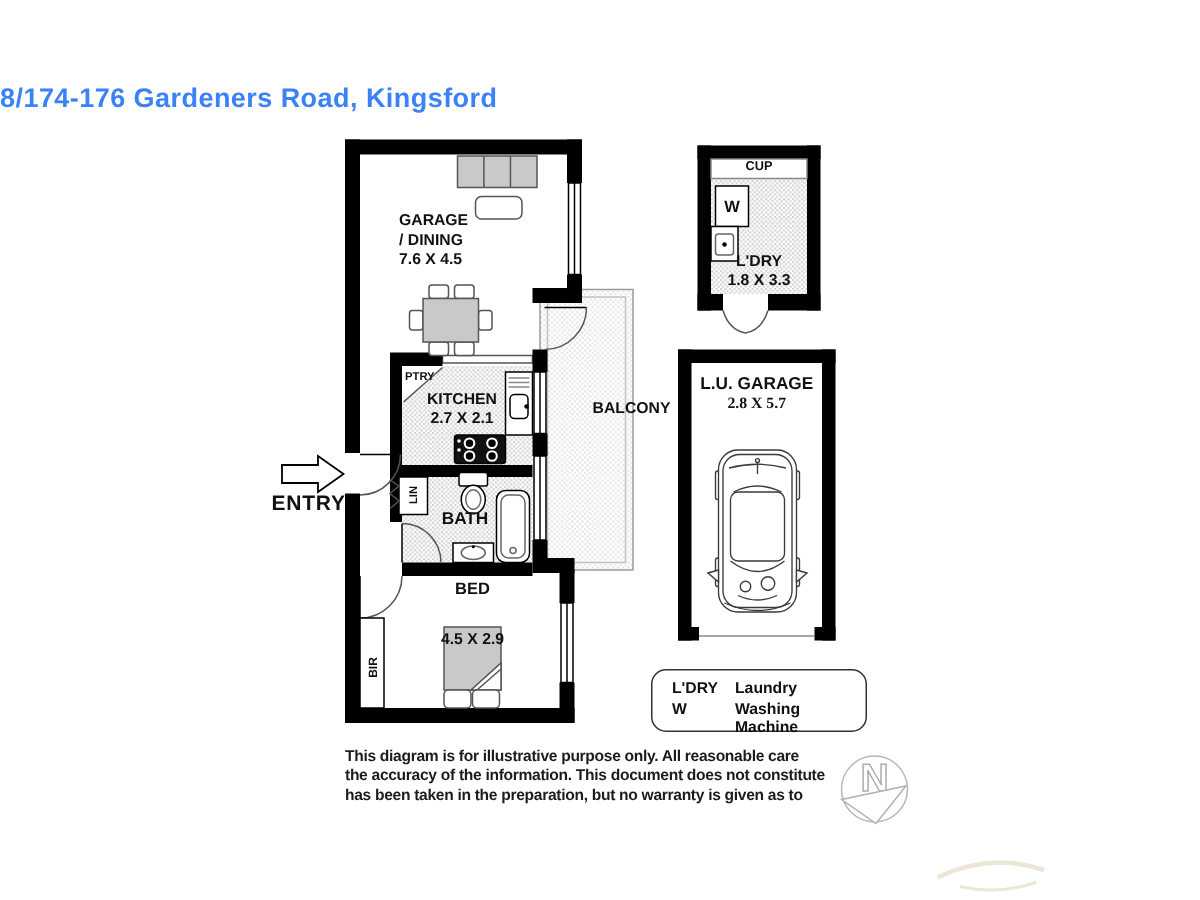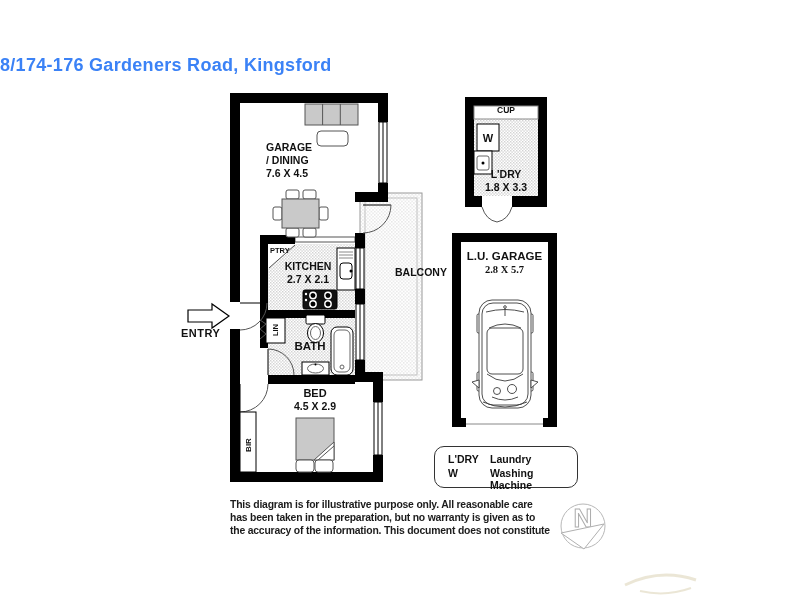--- a/index.html
+++ b/index.html
@@ -235,30 +235,30 @@
     <div>KITCHEN</div>
     <div>2.7 X 2.1</div>
   </div>
 
   <div class="lbl ctr" style="left:362px;top:266px;width:56px;font-size:10.5px;margin-left:31px;">BALCONY</div>
 
   <div class="lbl ctr" style="left:288px;top:340px;width:44px;font-size:11.5px;">BATH</div>
 
   <div class="lbl ctr" style="left:285px;top:387px;width:60px;font-size:11px;line-height:13px;">
     <div>BED</div>
-    <div style="font-size:10.5px;">4.5 X 2.9</div>
+    <div style="font-size:10.5px;margin-top:20px;">4.5 X 2.9</div>
   </div>
 
   <div class="lbl" style="left:270px;top:246px;font-size:7.5px;text-align:center;">PTRY</div>
 
   <div class="lbl rot" style="left:264px;top:320px;width:22px;height:20px;font-size:7.5px;">LIN</div>
 
   <div class="lbl rot" style="left:236px;top:437px;width:24px;height:16px;font-size:8px;">BIR</div>
 
-  <div class="lbl" style="left:181px;top:327px;font-size:11px;letter-spacing:.5px;">ENTRY</div>
+  <div class="lbl" style="left:181px;top:327px;font-size:14px;letter-spacing:.5px;">ENTRY</div>
 
   <div class="lbl ctr" style="left:490px;top:105px;width:32px;font-size:8.5px;">CUP</div>
 
   <div class="lbl ctr" style="left:477px;top:129px;width:22px;font-size:11px;line-height:18px;">W</div>
 
   <div class="lbl ctr" style="left:474px;top:168px;width:64px;font-size:10.5px;line-height:12.5px;">
     <div>L'DRY</div>
     <div>1.8 X 3.3</div>
   </div>
 
@@ -273,17 +273,17 @@
       <span class="mean">Laundry</span>
     </div>
     <div class="row" style="top:20px;">
       <span class="abbr">W</span>
       <span class="mean">Washing Machine</span>
     </div>
   </div>
 
   <div class="disc">
     <div>This diagram is for illustrative purpose only. All reasonable care</div>
+    <div>the accuracy of the information. This document does not constitute</div>
     <div>has been taken in the preparation, but no warranty is given as to</div>
-    <div>the accuracy of the information. This document does not constitute</div>
   </div>
 
 </div>
 
 </body></html>

